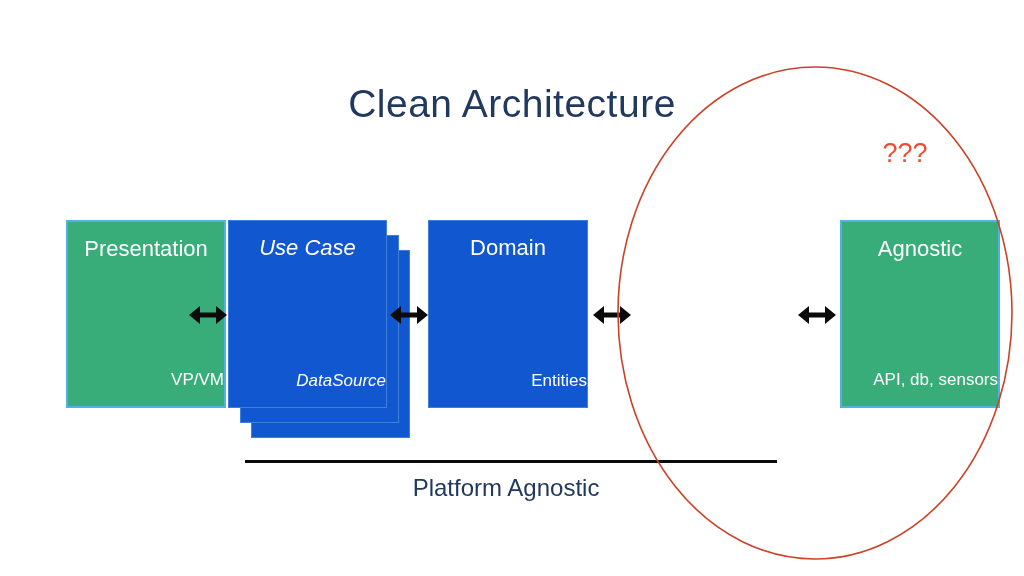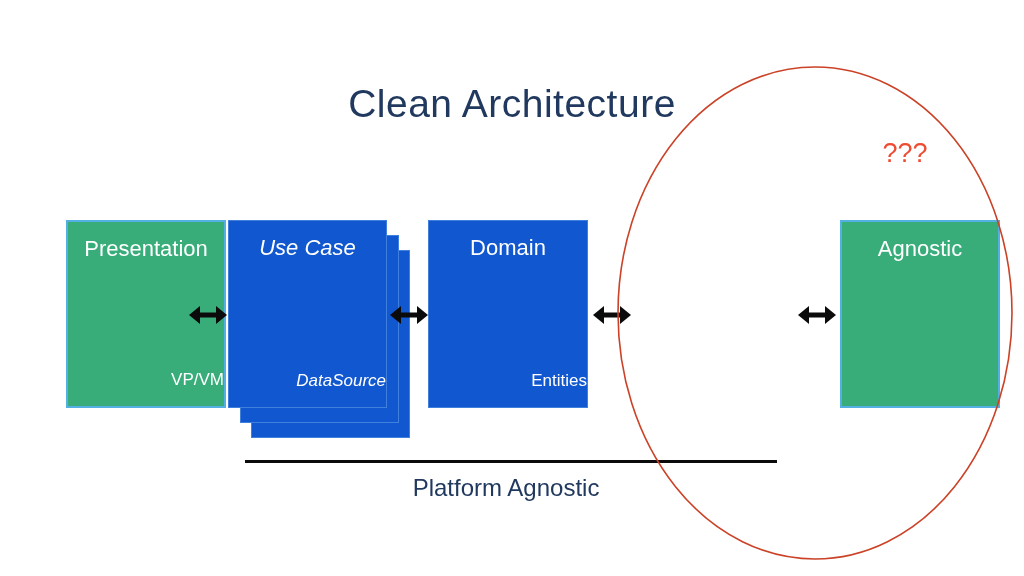--- a/index.html
+++ b/index.html
@@ -117,20 +117,21 @@
   </div>
 
   <div class="box blue" id="box-domain">
     <div class="box-title">Domain</div>
     <div class="box-subtitle">Entities</div>
   </div>
 
 
   <div class="box green" id="box-framework">
     <div class="box-title">Agnostic</div>
+    <div class="box-subtitle">API, db, sensors</div>
   </div>
 
   <svg class="arrow" id="arrow-1" viewBox="0 0 40 24">
     <rect x="9" y="9.5" width="22" height="5" fill="#0b0b0b"></rect>
     <path d="M12,12 L12,3 L1,12 L12,21 Z" fill="#0b0b0b"></path>
     <path d="M28,12 L28,3 L39,12 L28,21 Z" fill="#0b0b0b"></path>
   </svg>
   <svg class="arrow" id="arrow-2" viewBox="0 0 40 24">
     <rect x="9" y="9.5" width="22" height="5" fill="#0b0b0b"></rect>
     <path d="M12,12 L12,3 L1,12 L12,21 Z" fill="#0b0b0b"></path>

